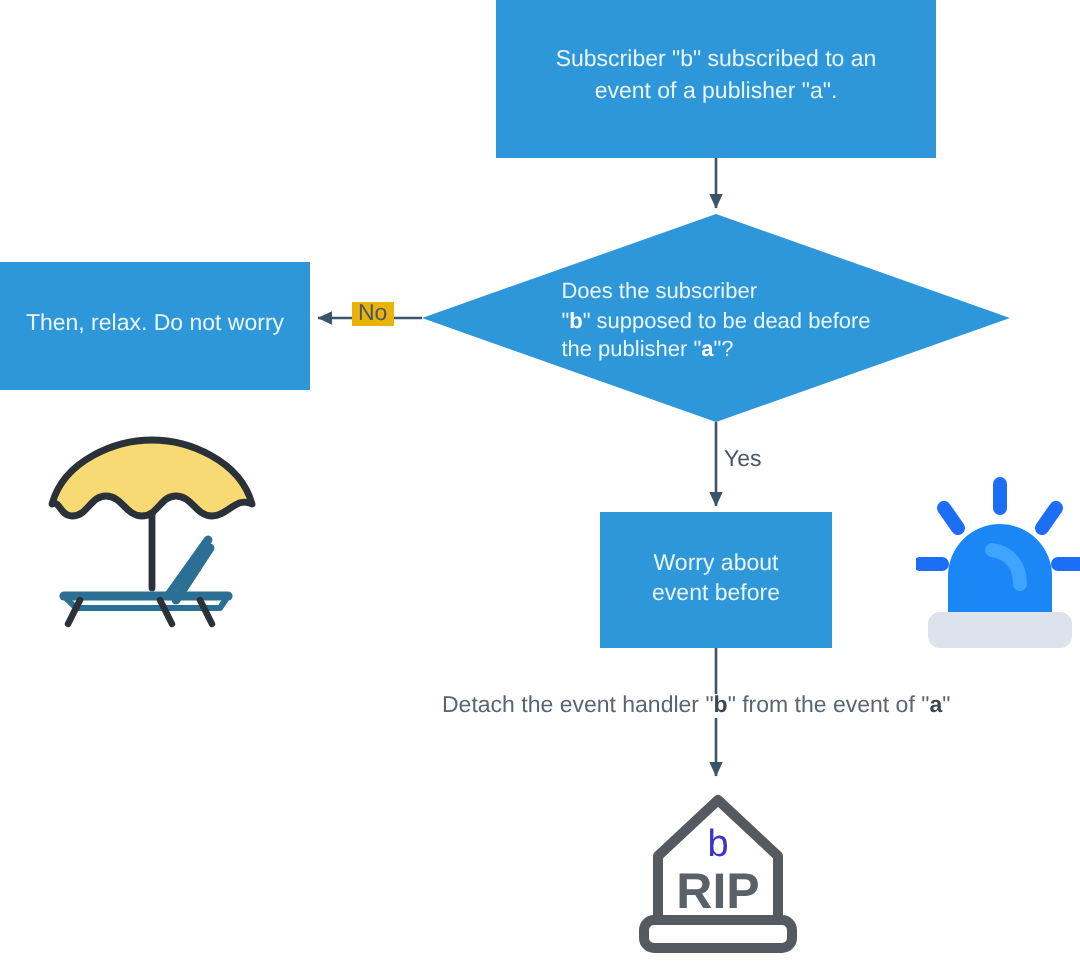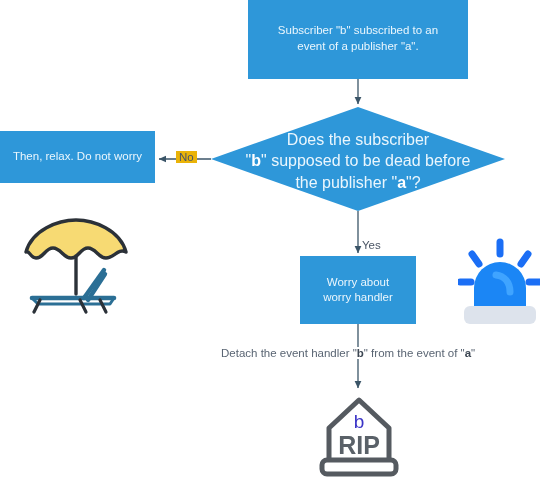--- a/index.html
+++ b/index.html
@@ -63,34 +63,34 @@
     inset: 0;
     background: #2e97d9;
     clip-path: polygon(50% 0%, 100% 50%, 50% 100%, 0% 50%);
   }
   #diamond-text {
     position: absolute;
     inset: 0;
     display: flex;
     align-items: center;
     justify-content: center;
-    text-align: center;
+    text-align: left;
     color: #eaf6fd;
-    font-size: 16px;
+    font-size: 11px;
     line-height: 1.34;
     padding-top: 4px;
     box-sizing: border-box;
   }
 
   
   #box-relax {
     left: 0px;
     top: 131px;
     width: 155px;
-    height: 52px;
+    height: 64px;
     background: #2e97d9;
     font-size: 11.5px;
     padding: 4px 7px;
   }
 
   
   #box-worry {
     left: 300px;
     top: 256px;
     width: 116px;
@@ -101,21 +101,21 @@
   }
 
   
   .edge-label {
     position: absolute;
     color: #4a5565;
     font-size: 11.5px;
     white-space: nowrap;
   }
   #label-no   { left: 176px; top: 151px; background: #eab308; padding: 0 3px; }
-  #label-yes  { left: 362px; top: 239px; }
+  #label-yes  { left: 362px; top: 224px; }
   #label-detach {
     left: 218px; top: 347px;
     background: #ffffff; padding: 0 3px;
     color: #5a6573;
   }
   #label-detach .bold { color: #3d4753; font-weight: bold; }
 
   
   #connectors {
     position: absolute;
@@ -169,21 +169,21 @@
       </div>
     </div>
   </div>
 
   <div class="node" id="box-relax">
     <span>Then, relax. Do not worry</span>
   </div>
 
   <div class="node" id="box-worry">
     <span>Worry about</span>
-    <span>worry handler</span>
+    <span>event before</span>
   </div>
 
   <div class="edge-label" id="label-no">No</div>
   <div class="edge-label" id="label-yes">Yes</div>
   <div class="edge-label" id="label-detach"><span>Detach the event handler "</span><span class="bold">b</span><span>" from the event of "</span><span class="bold">a</span><span>"</span></div>
 
   <svg class="icon-art" id="icon-beach" viewBox="0 0 124 104" xmlns="http://www.w3.org/2000/svg">
 
     <line x1="62" y1="8" x2="62" y2="76" stroke="#2b3138" stroke-width="3.4" stroke-linecap="round"></line>
 

